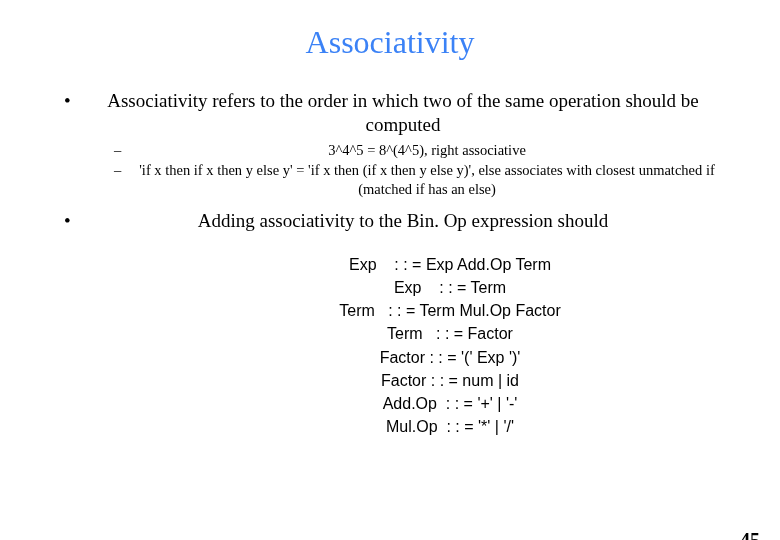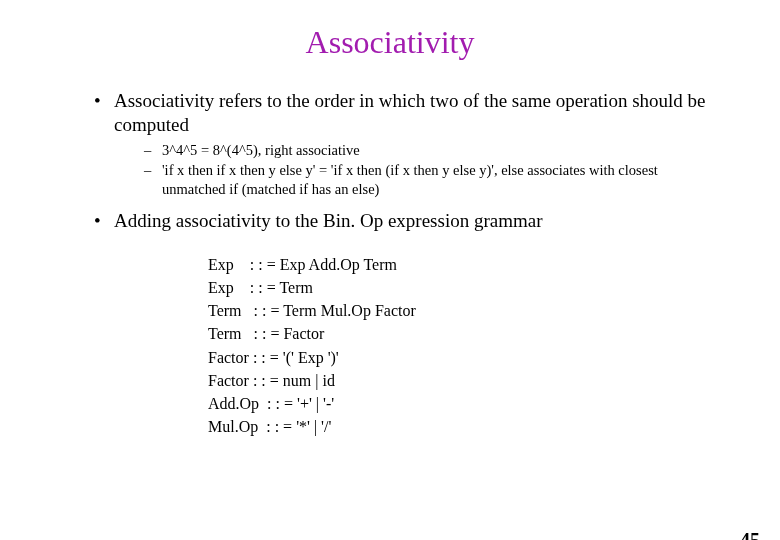--- a/index.html
+++ b/index.html
@@ -14,27 +14,28 @@
   }
   .slide {
     position: relative;
     width: 780px;
     height: 540px;
     box-sizing: border-box;
   }
   .title {
     text-align: center;
     font-size: 32px;
-    color: #a21caf;
+    color: #3b82f6;
     margin-top: 24px;
     margin-bottom: 28px;
     font-weight: normal;
   }
   .content {
-    padding: 0 58px 0 88px;
+    padding: 0 58px 0 58px;
+    text-align: center;
   }
   ul.level1 {
     list-style: none;
     padding: 0;
     margin: 0;
   }
   ul.level1 > li {
     position: relative;
     padding-left: 26px;
     margin-bottom: 4px;
@@ -60,21 +61,21 @@
     font-size: 14.5px;
     line-height: 1.3;
   }
   ul.level2 > li::before {
     content: "–";
     position: absolute;
     left: 30px;
     top: 0;
   }
   .grammar {
-    font-family: Liberation Serif, serif;
+    font-family: Liberation Sans, sans-serif;
     font-size: 16px;
     line-height: 1.45;
     margin: 20px 0 0 120px;
     white-space: pre;
   }
   .footer-left {
     position: absolute;
     left: 14px;
     bottom: 14px;
     font-size: 10px;
@@ -100,21 +101,21 @@
   <div class="content">
     <ul class="level1">
       <li>
         <span>Associativity refers to the order in which two of the same operation should be computed</span>
         <ul class="level2">
           <li><span>3^4^5 = 8^(4^5), right associative</span></li>
           <li><span>'if x then if x then y else y' = 'if x then (if x then y else y)',  else associates with closest unmatched if (matched if has an else)</span></li>
         </ul>
       </li>
       <li>
-        <span>Adding associativity to the Bin. Op expression grammar</span>
+        <span>Adding associativity to the Bin. Op expression should</span>
       </li>
     </ul>
 
     <div class="grammar">Exp    : : = Exp Add.Op Term
 Exp    : : = Term
 Term   : : = Term Mul.Op Factor
 Term   : : = Factor
 Factor : : = '(' Exp ')'
 Factor : : = num | id
 Add.Op  : : = '+' | '-'

